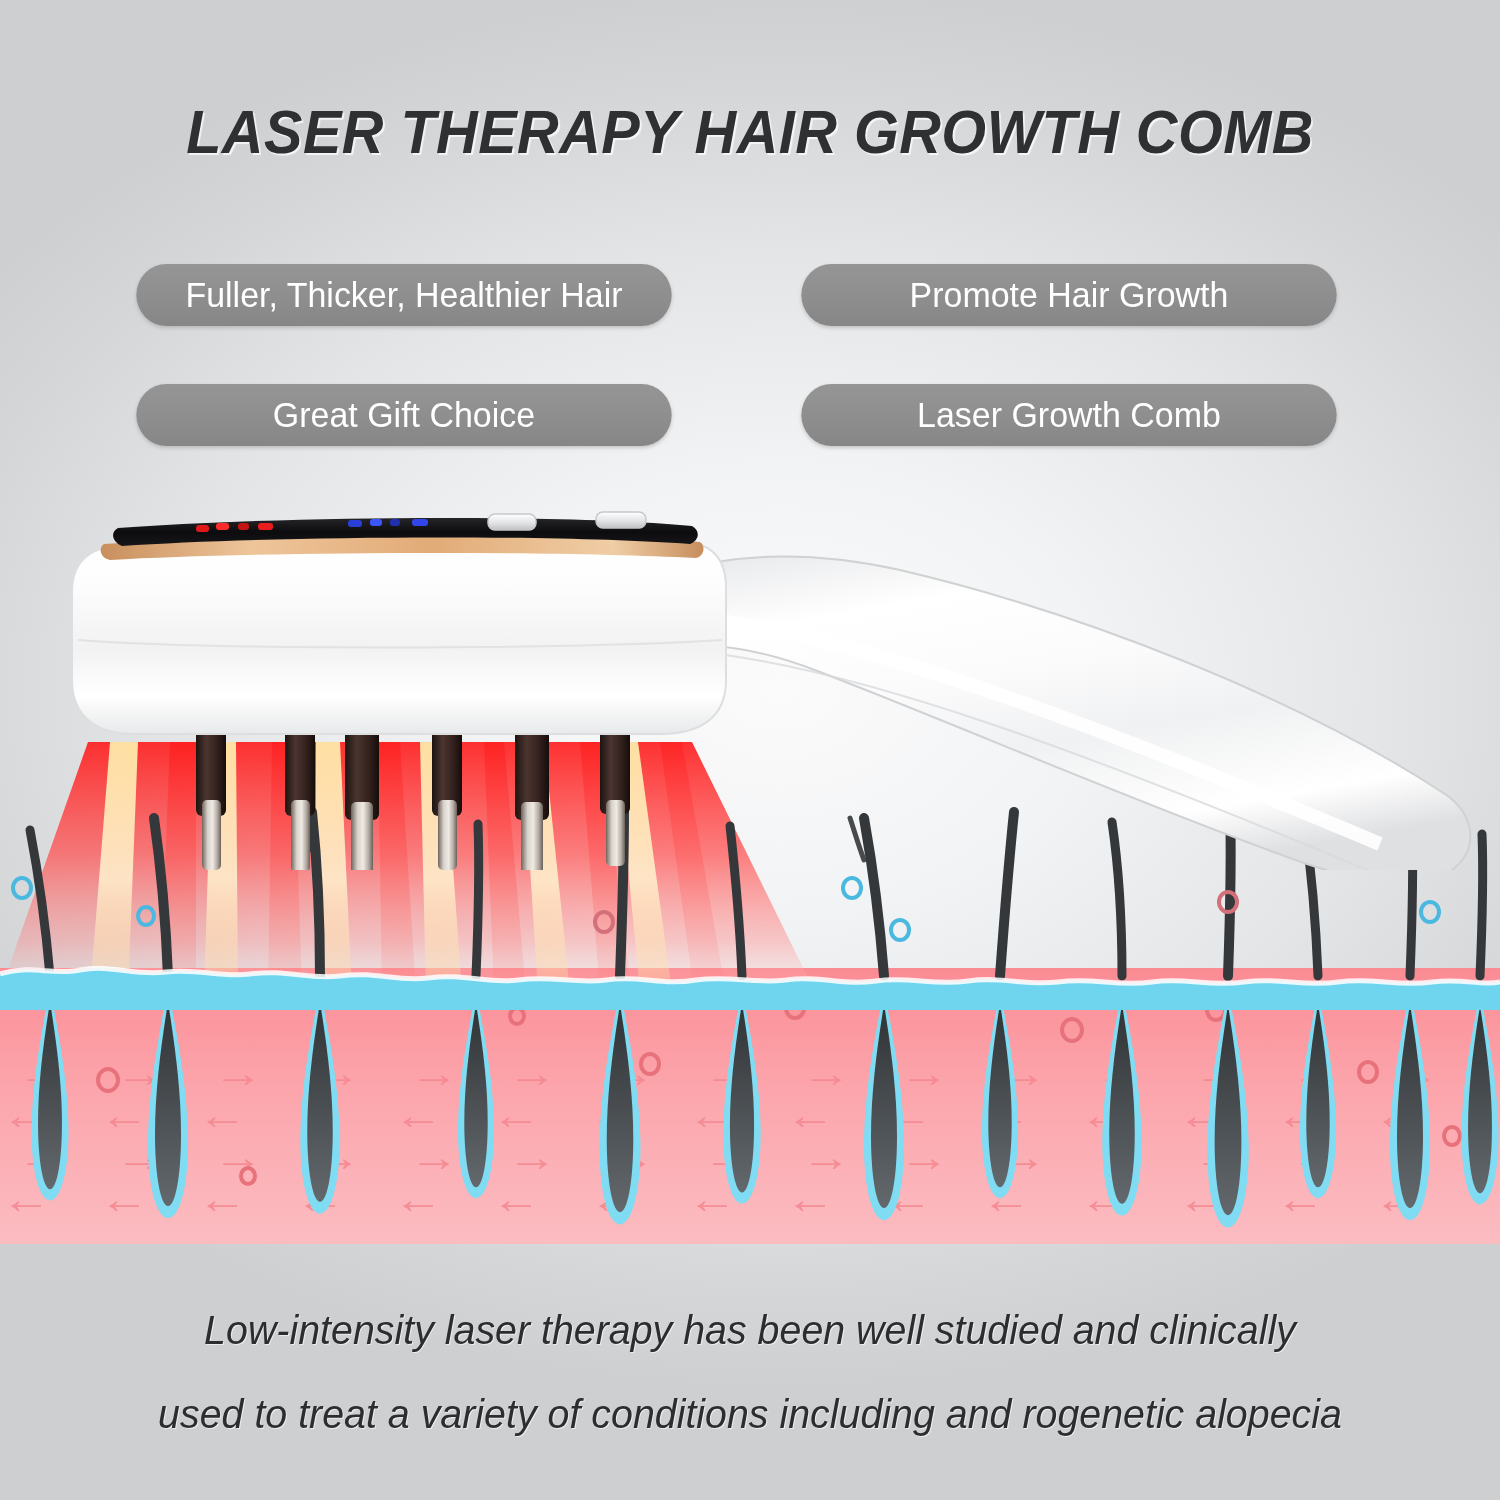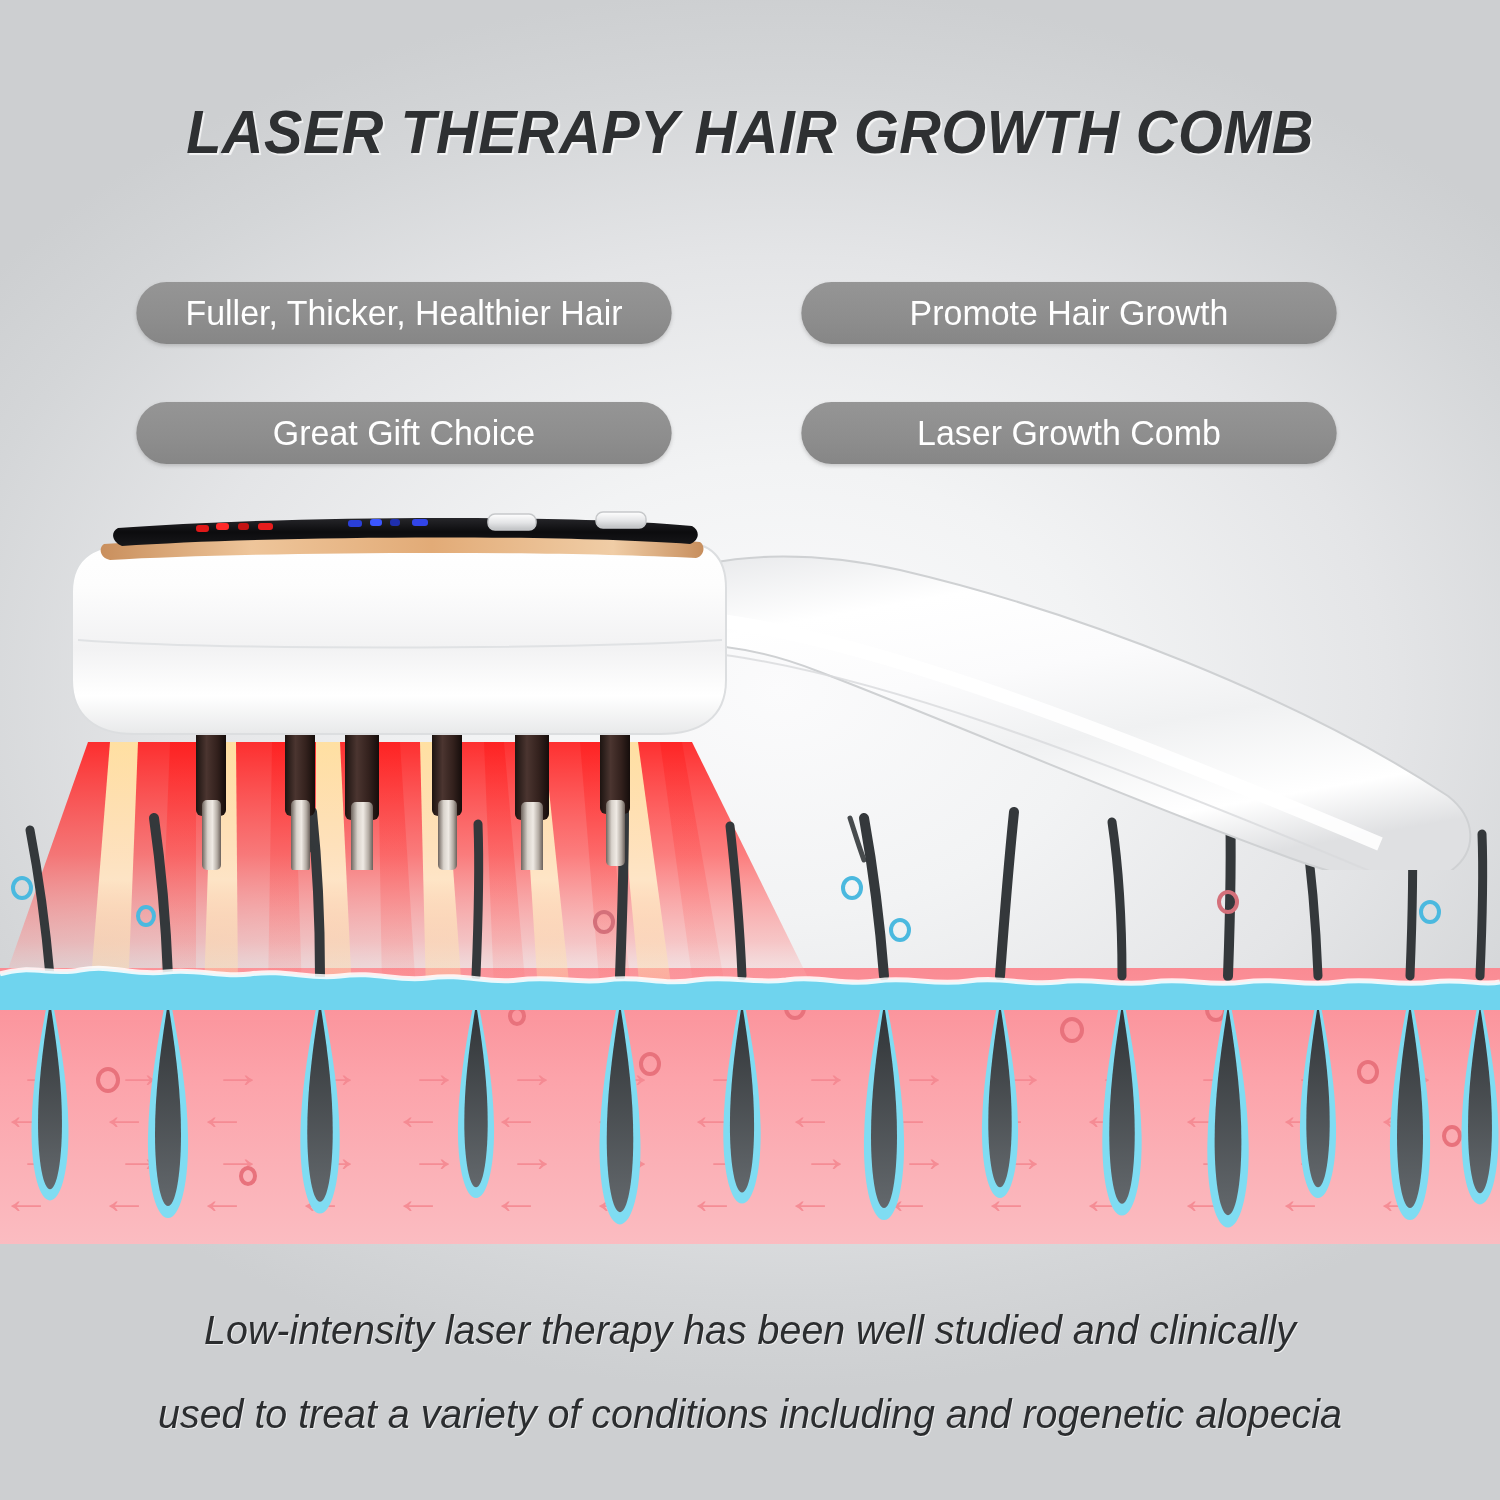--- a/index.html
+++ b/index.html
@@ -21,21 +21,21 @@
     font-size:62px;line-height:72px;
     font-weight:bold;font-style:italic;
     letter-spacing:0.5px;
     color:#2e3032;
     transform:scaleX(0.93);
     text-shadow:2px 2px 1px rgba(255,255,255,.75);
     white-space:nowrap;
   }
 
   
-  .pills{position:absolute;left:0;top:280px;width:1346px;height:190px;}
+  .pills{position:absolute;left:0;top:262px;width:1346px;height:190px;}
   .pill{
     position:absolute;
     height:62px;width:552px;
     border-radius:34px;
     background:linear-gradient(180deg,#959595 0%,#8e8e8e 55%,#868686 100%);
     box-shadow:0 2px 4px rgba(120,120,120,.35);
     display:flex;align-items:center;justify-content:center;
     color:#ffffff;font-size:35px;line-height:38px;
     transform:scaleX(0.97);
   }

